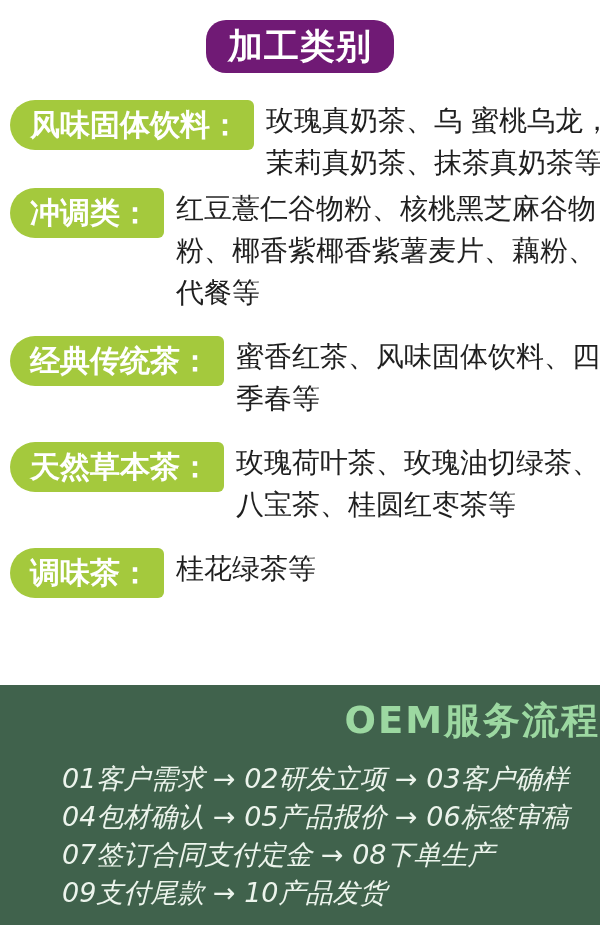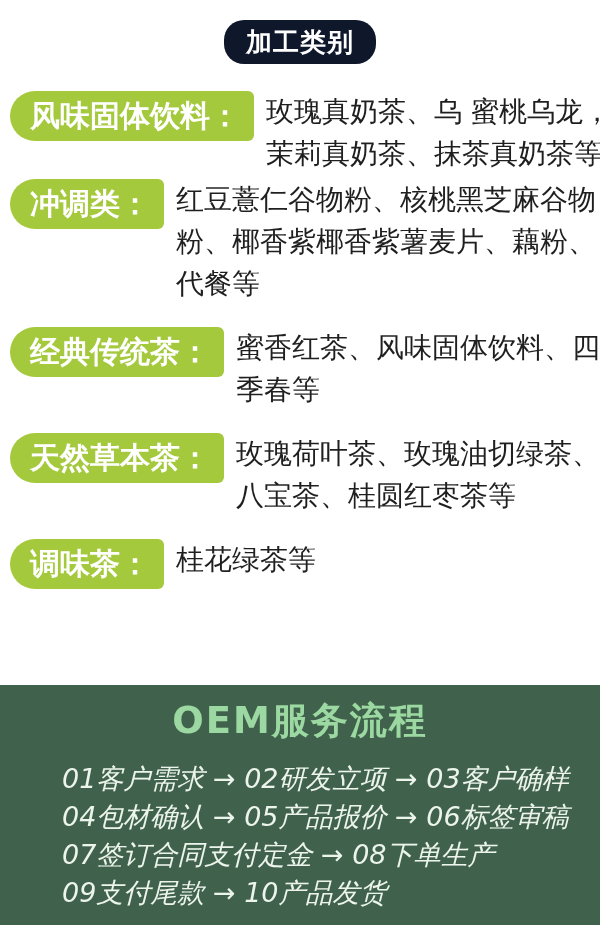--- a/index.html
+++ b/index.html
@@ -14,23 +14,23 @@
     font-family: "DejaVu Sans", sans-serif;
     position: relative;
   }
   
   .top-badge-wrap {
     text-align: center;
     padding-top: 20px;
   }
   .top-badge {
     display: inline-block;
-    background: #0f172a;
+    background: #701a75;
     color: #ffffff;
-    font-size: 26px;
+    font-size: 35px;
     font-weight: bold;
     line-height: 1;
     padding: 9px 22px;
     border-radius: 20px;
     letter-spacing: 1px;
   }
   
   .rows {
     padding: 0 12px 0 10px;
   }
@@ -65,21 +65,21 @@
   
   .oem-section {
     position: absolute;
     left: 0;
     bottom: 0;
     width: 600px;
     height: 240px;
     background: #40624c;
   }
   .oem-title {
-    text-align: center;
+    text-align: right;
     color: #9cd8a1;
     font-size: 37px;
     font-weight: bold;
     letter-spacing: 2px;
     padding-top: 17px;
     line-height: 1;
   }
   .oem-steps {
     margin-top: 21px;
     padding-left: 62px;

